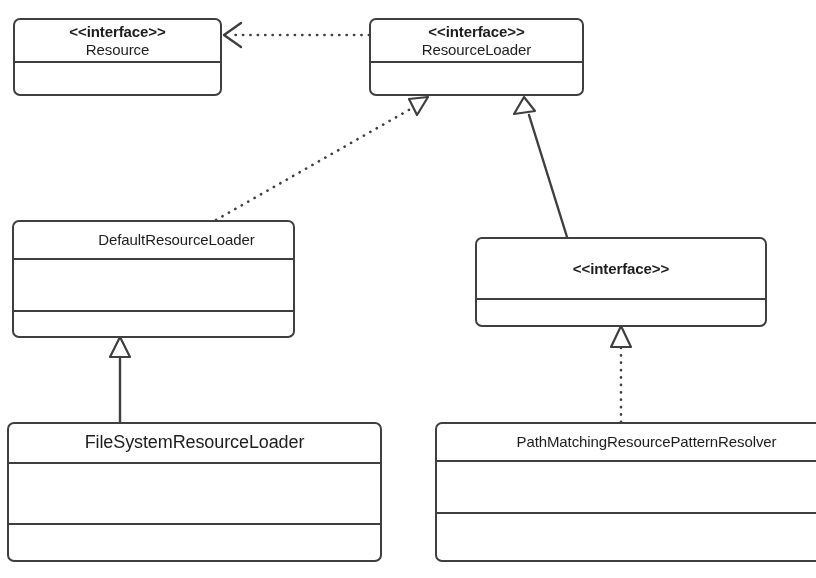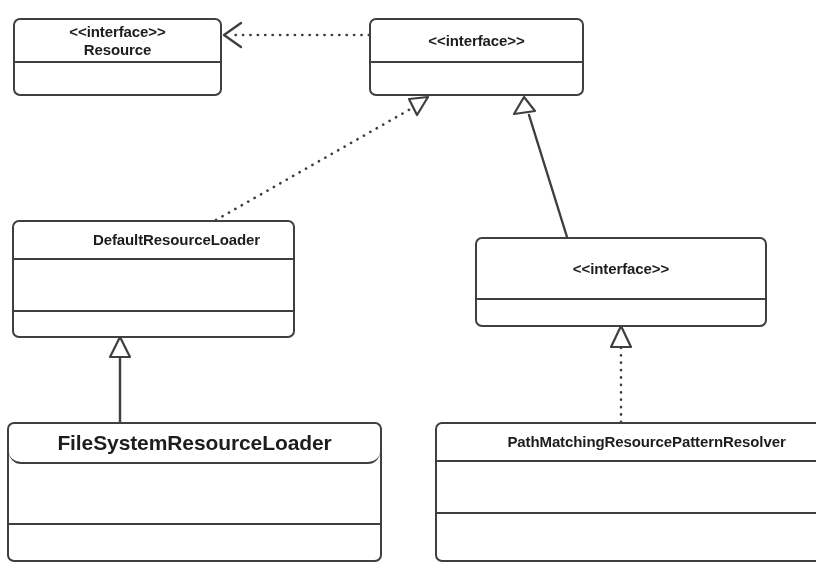--- a/index.html
+++ b/index.html
@@ -55,21 +55,21 @@
     font-weight: 700;
     letter-spacing: -0.1px;
   }
   .stereotype {
     display: block;
     font-weight: 700;
     white-space: nowrap;
   }
   .class-title {
     display: block;
-    font-weight: 700;
+    font-weight: 400;
     white-space: nowrap;
   }
   .compartment-empty {
     flex: 1 1 auto;
   }
 </style>
 </head>
 <body>
 
 <div id="diagram-canvas">
@@ -106,41 +106,42 @@
     <div class="compartment class-header divided" style="height:43px; font-size:15px;">
       <span class="stereotype">&lt;&lt;interface&gt;&gt;</span>
       <span class="class-title">Resource</span>
     </div>
     <div class="compartment compartment-empty"></div>
   </div>
 
   <div class="uml-class" style="left:369px; top:18px; width:215px; height:78px;">
     <div class="compartment class-header divided" style="height:43px; font-size:15px;">
       <span class="stereotype">&lt;&lt;interface&gt;&gt;</span>
+      <span class="class-title">ResourceLoader</span>
     </div>
     <div class="compartment compartment-empty"></div>
   </div>
 
   <div class="uml-class" style="left:12px; top:220px; width:283px; height:118px;">
     <div class="compartment class-header divided" style="height:38px; font-size:15px;padding-left:46px;">
       <span class="class-title">DefaultResourceLoader</span>
     </div>
     <div class="compartment divided" style="height:52px;"></div>
     <div class="compartment compartment-empty"></div>
   </div>
 
   <div class="uml-class" style="left:475px; top:237px; width:292px; height:90px;">
     <div class="compartment class-header divided" style="height:61px; font-size:15px;">
       <span class="stereotype">&lt;&lt;interface&gt;&gt;</span>
     </div>
     <div class="compartment compartment-empty"></div>
   </div>
 
   <div class="uml-class" style="left:7px; top:422px; width:375px; height:140px;">
-    <div class="compartment class-header divided" style="height:40px; font-size:21px;border-radius:12px;">
+    <div class="compartment class-header divided" style="height:40px; font-size:18px;">
       <span class="class-title">FileSystemResourceLoader</span>
     </div>
     <div class="compartment divided" style="height:61px;"></div>
     <div class="compartment compartment-empty"></div>
   </div>
 
   <div class="uml-class" style="left:435px; top:422px; width:423px; height:140px;">
     <div class="compartment class-header divided" style="height:38px; font-size:15px;">
       <span class="class-title">PathMatchingResourcePatternResolver</span>
     </div>

